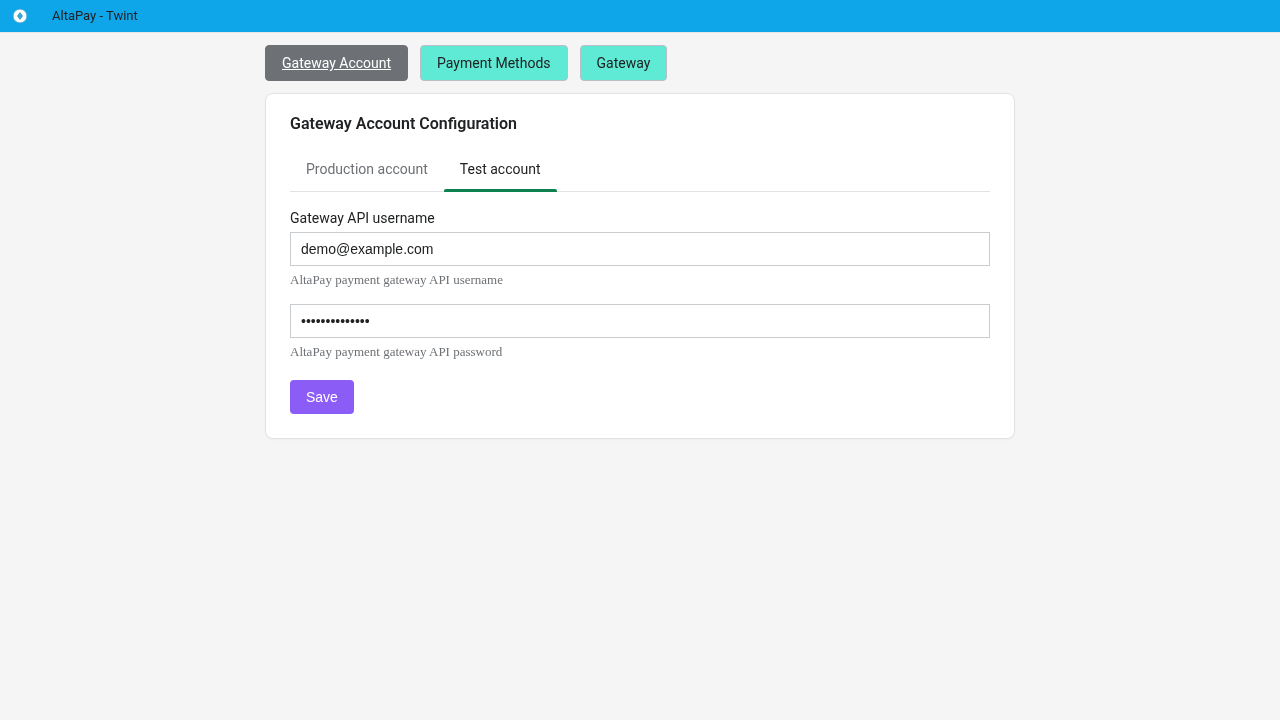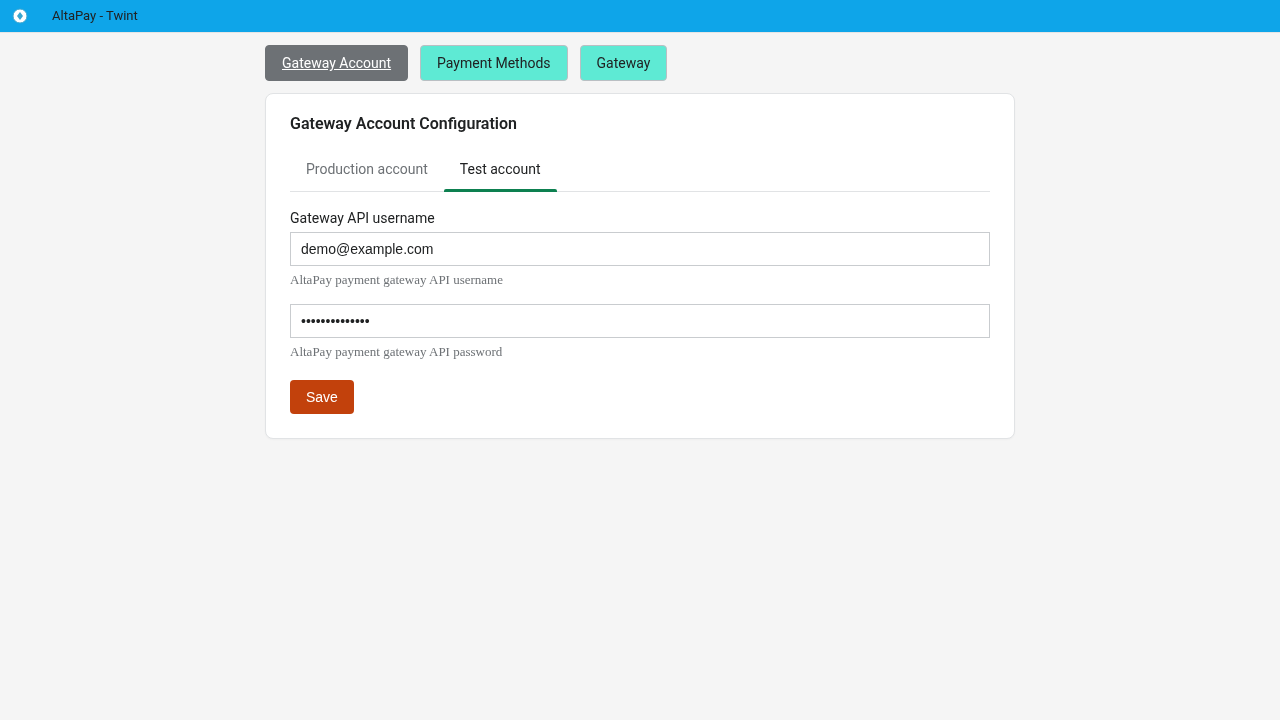--- a/index.html
+++ b/index.html
@@ -109,21 +109,21 @@
       color: #202223;
       background: #fff;
     }
     .form-help {
       font-size: 13px;
       color: #6d7175;
       margin-top: 6px;
       font-family: Liberation Serif, serif;
     }
     .btn-save {
-      background: #c2410c;
+      background: #8b5cf6;
       color: #fff;
       border: none;
       padding: 9px 16px;
       border-radius: 4px;
       font-size: 14px;
       cursor: pointer;
       margin-top: 4px;
     }
   </style>
 </head>

